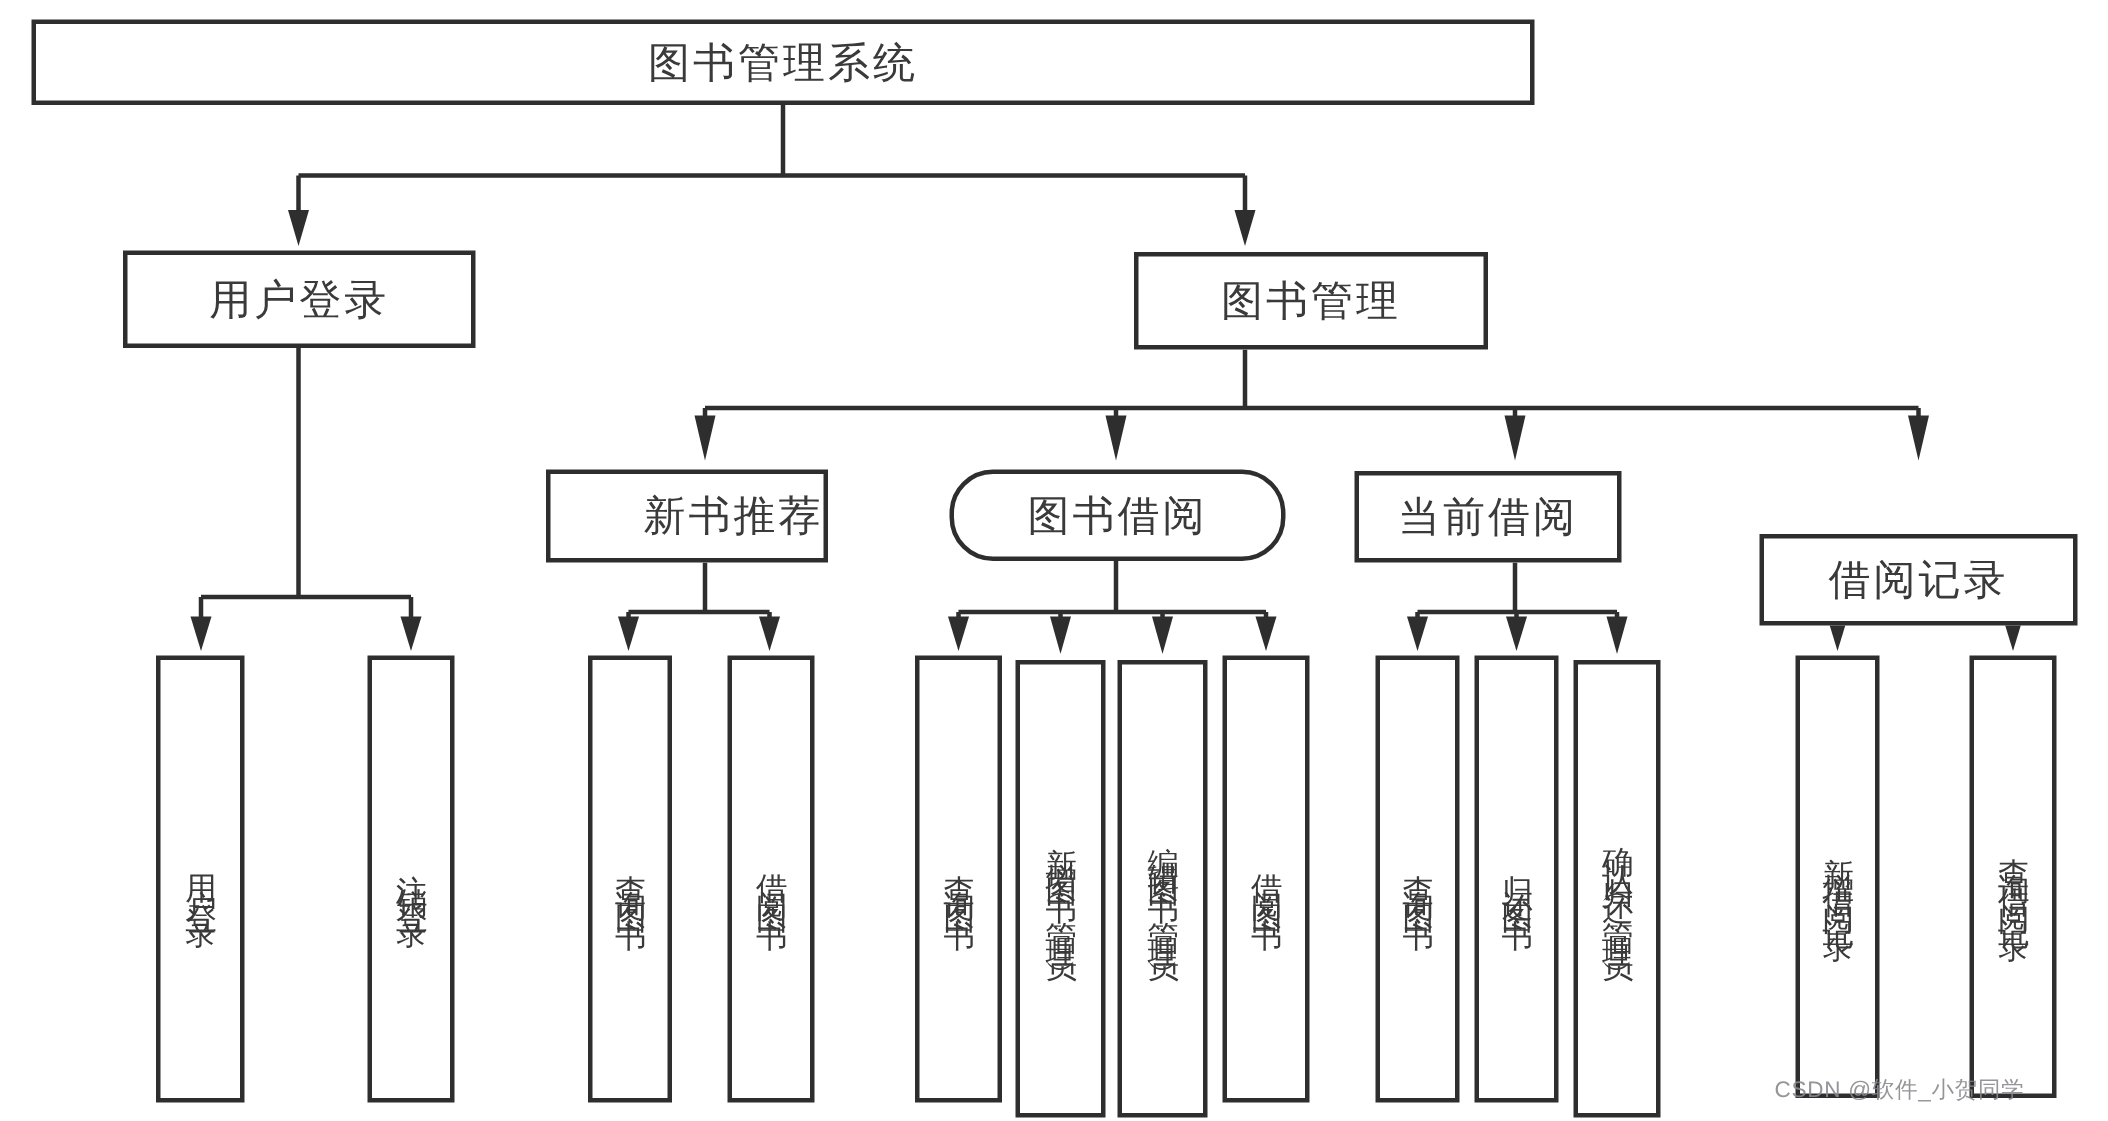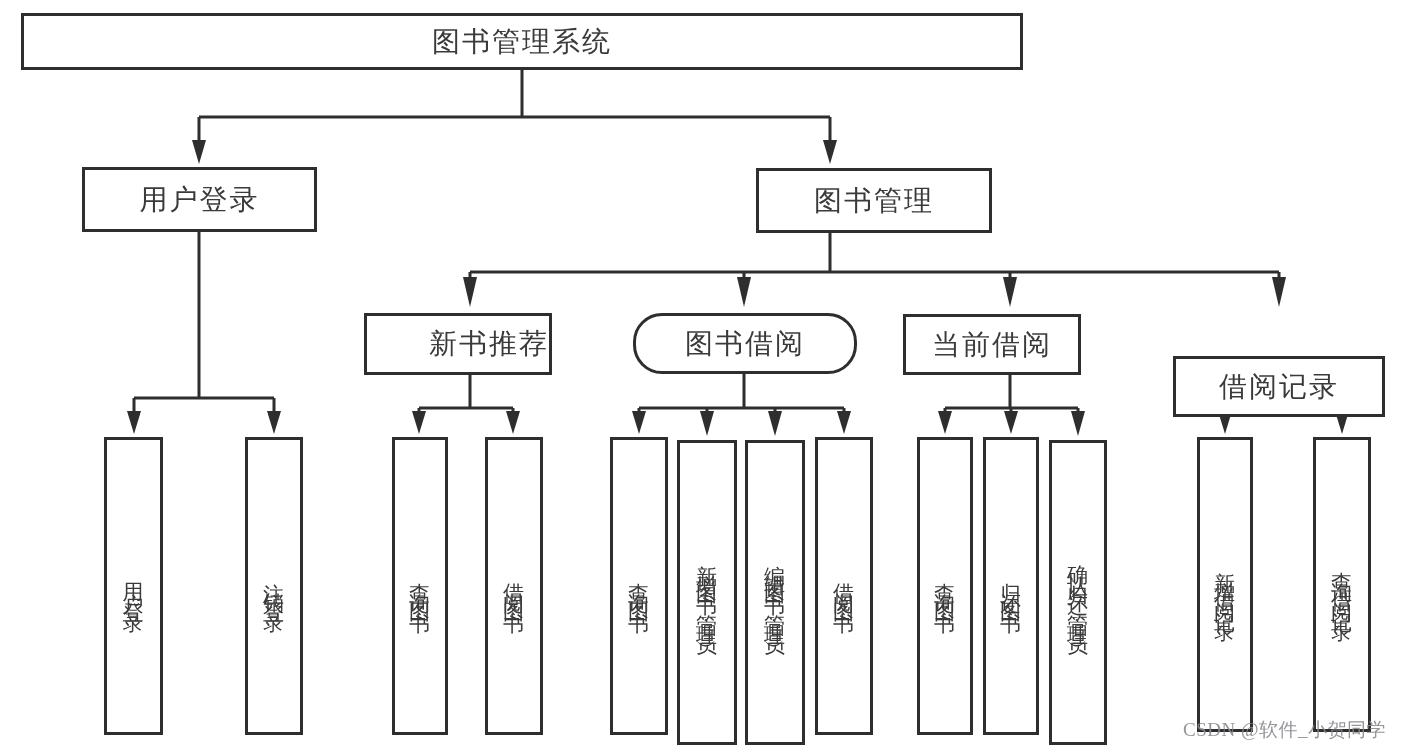--- a/index.html
+++ b/index.html
@@ -49,26 +49,25 @@
     font-size: 21px;
     letter-spacing: 10px;
     line-height: 1;
     color: #3a3a3a;
     white-space: nowrap;
   }
   .watermark {
     position: absolute;
     left: 1183px;
     top: 717px;
-    font-size: 19px;
+    font-size: 15px;
     letter-spacing: 0.5px;
     color: rgba(138, 138, 142, 0.9);
     z-index: 5;
     white-space: nowrap;
-    font-family: Liberation Serif, serif;
   }
 </style>
 </head>
 <body>
 
 <div class="canvas">
 
   <svg class="connectors" width="1405" height="747" viewBox="0 0 1405 747">
     <path fill="none" stroke="#2e2e2e" stroke-width="3" d="
       M522 70 V117 M199 117 H830 M199 117 V140 M830 117 V140

